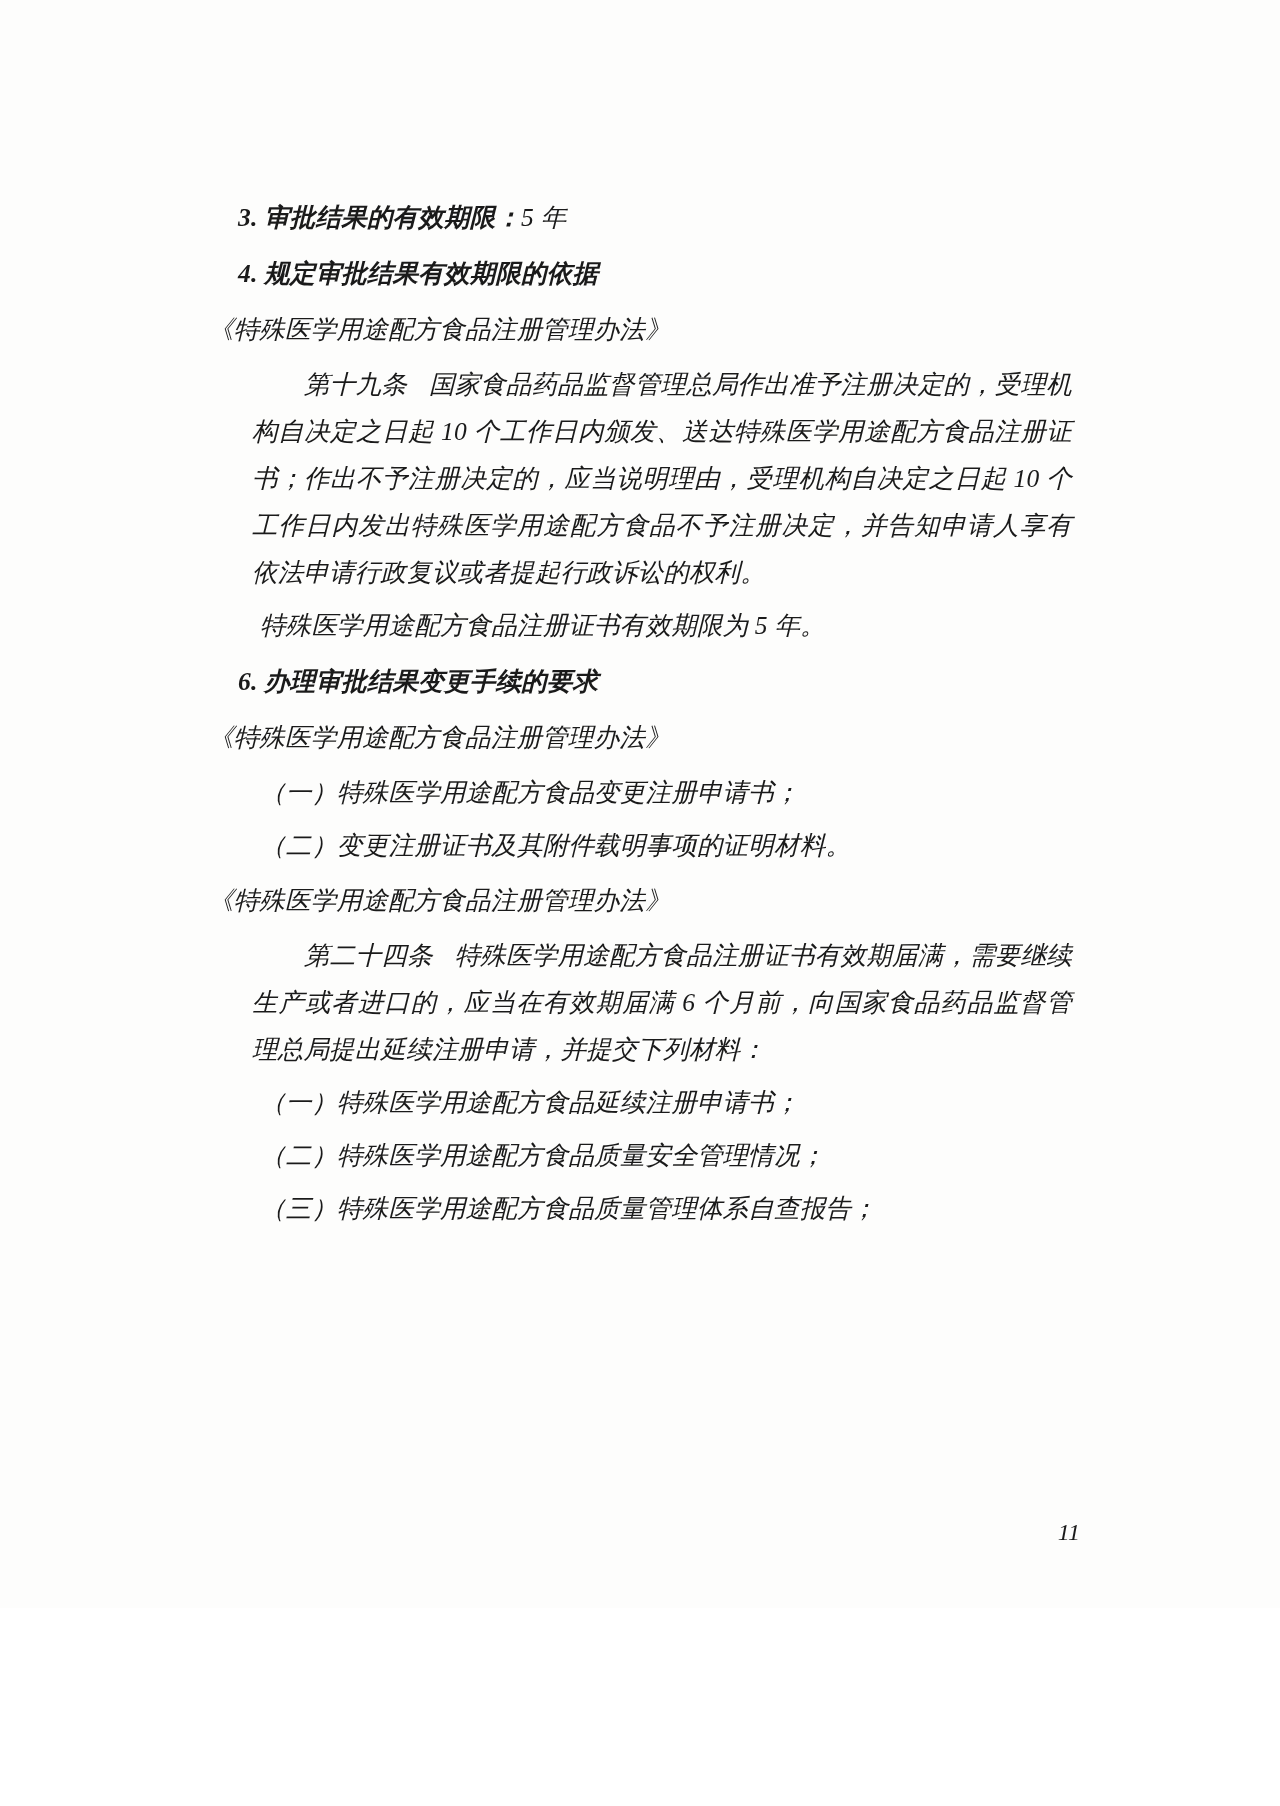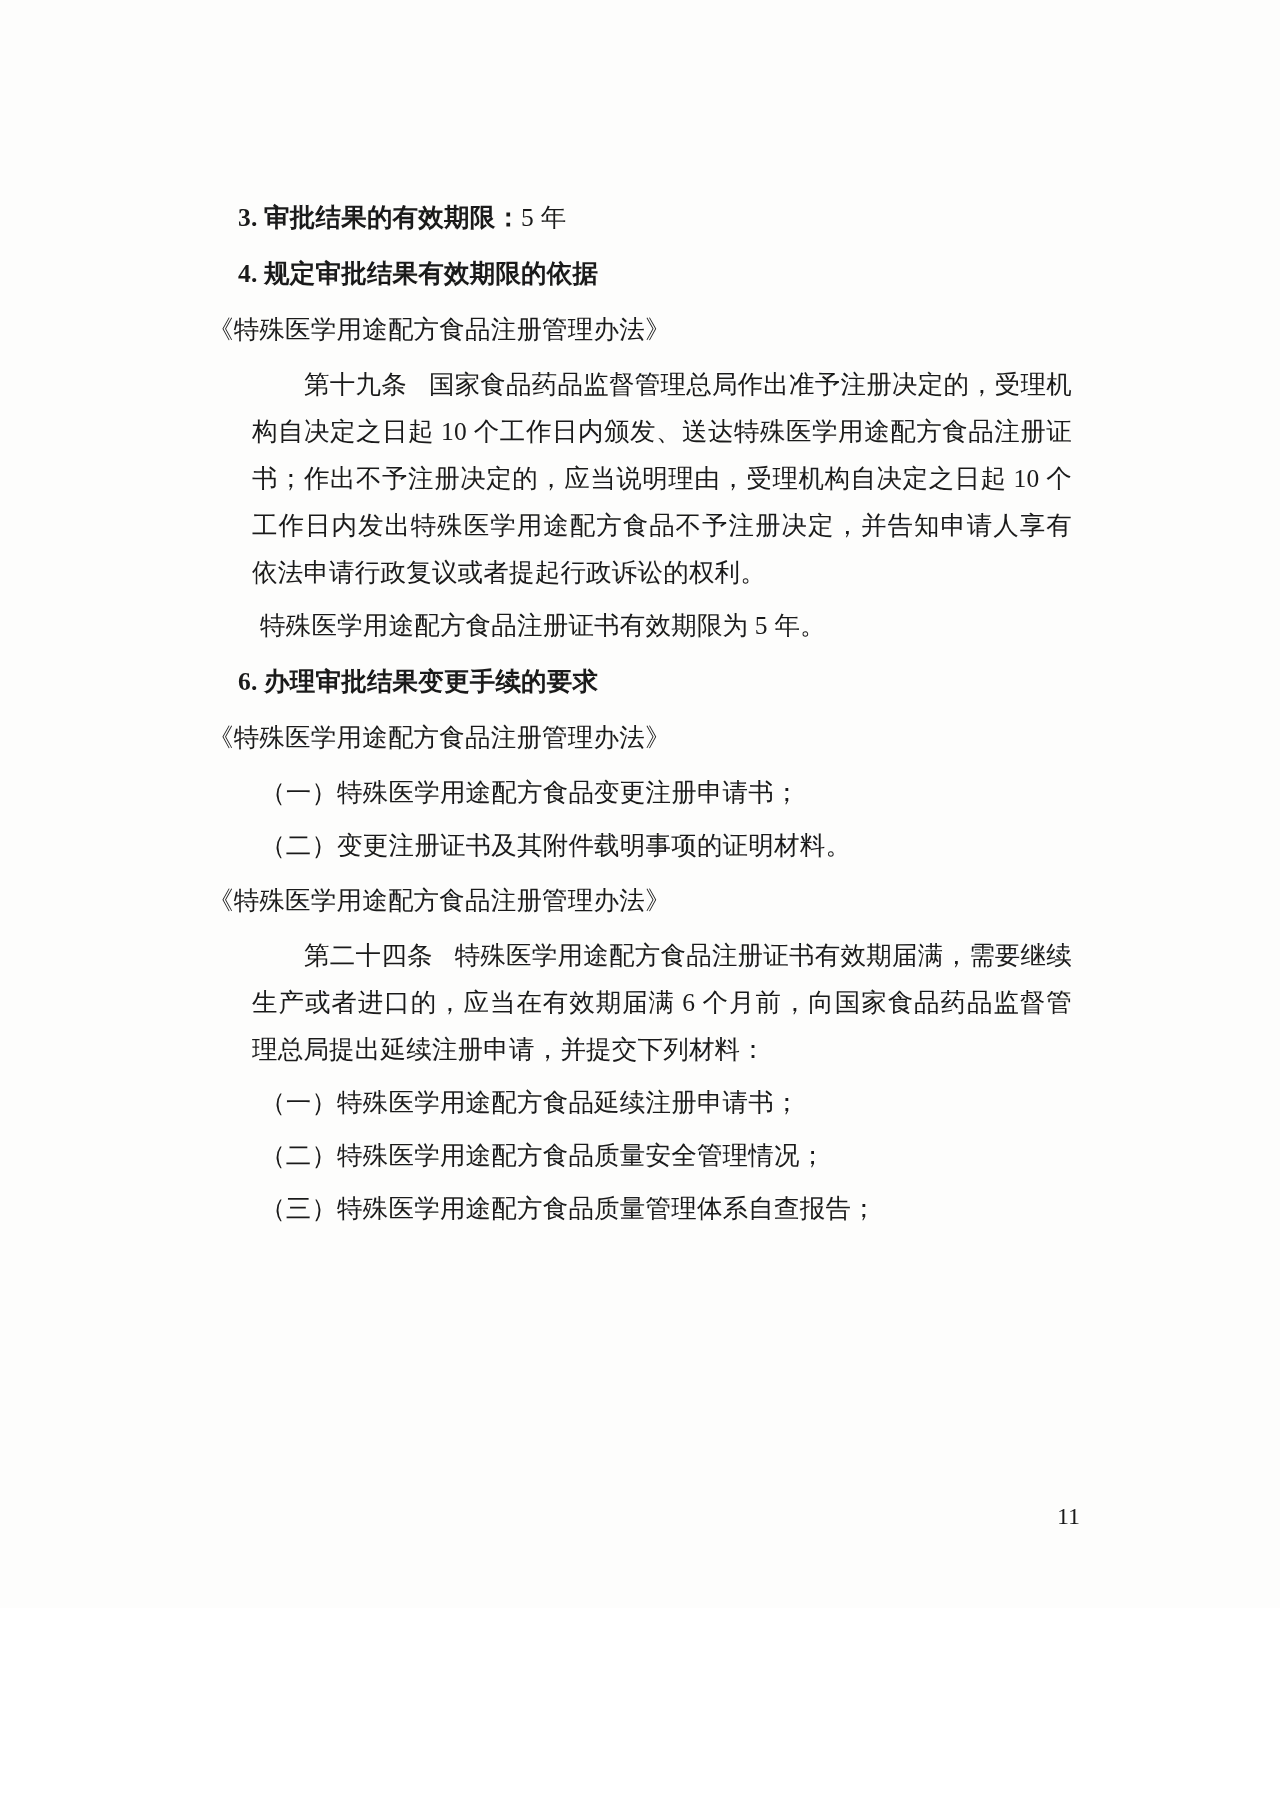--- a/index.html
+++ b/index.html
@@ -15,20 +15,21 @@
     color: #1a1a1a;
   }
   .page {
     position: absolute;
     left: 0; top: 0;
     width: 1280px;
     height: 1608px;
     background: #fdfdfc;
     box-sizing: border-box;
     padding: 185px 208px 60px 208px;
+    font-style: italic;
   }
   .doc-body {
     width: 864px;
   }
   p {
     margin: 0;
     font-size: 25.5px;
     line-height: 47px;
     text-align: justify;
     text-justify: inter-ideograph;
@@ -62,21 +63,21 @@
     margin-right: 22px;
   }
   .item {
     text-indent: 52px;
     margin-top: 6px;
     margin-bottom: 6px;
   }
   .page-number {
     position: absolute;
     right: 200px;
-    bottom: 78px;
+    bottom: 62px;
     font-size: 24px;
     font-family: "Liberation Serif", "DejaVu Serif", serif;
     color: #1a1a1a;
   }
 </style>
 </head>
 <body>
 
 <div class="page">
   <div class="doc-body">

